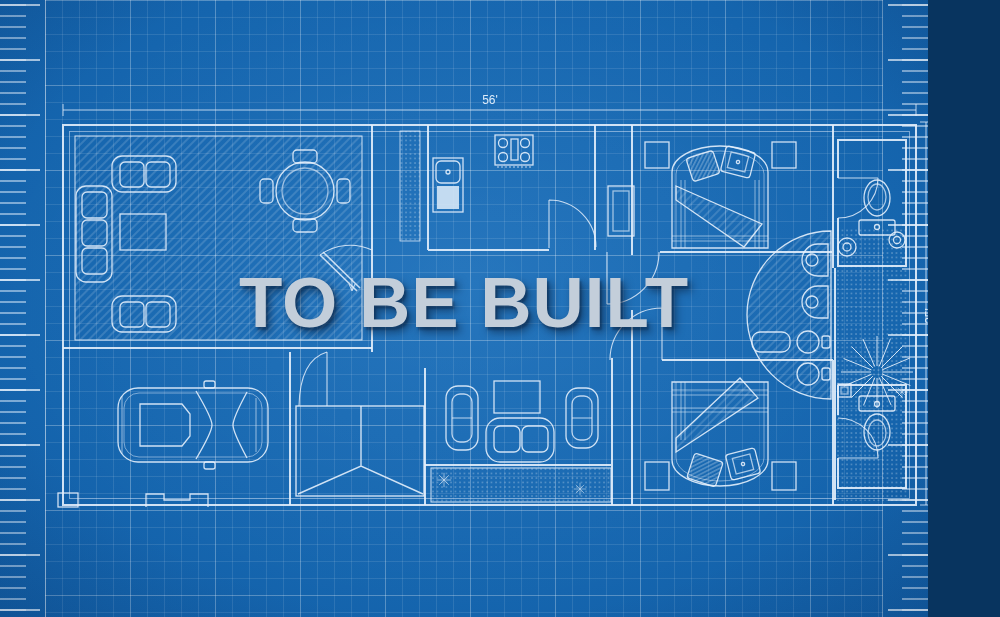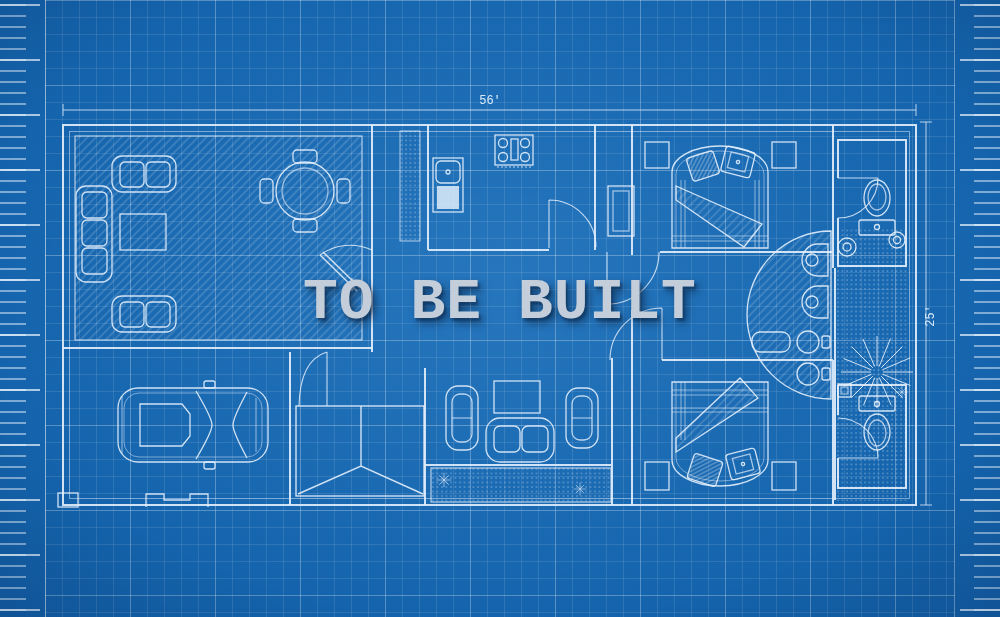--- a/index.html
+++ b/index.html
@@ -1,17 +1,17 @@
 <!DOCTYPE html>
 <html><head>
 <meta charset="utf-8">
 <style>
   html,body{margin:0;padding:0;background:#08345f;}
-  .canvas{position:relative;width:1000px;height:617px;overflow:hidden;
-    font-family:Liberation Mono, monospace;
+  .canvas{position:relative;width:928px;height:617px;overflow:hidden;
+    font-family:Liberation Sans, sans-serif;
     background:radial-gradient(120% 130% at 50% 45%, #1b6fba 0%, #1565ae 40%, #10579d 72%, #0a4a8d 100%);}
   .grid{position:absolute;left:45px;right:45px;top:0;bottom:0;
     background-image:
       linear-gradient(rgba(255,255,255,0.20) 1px, transparent 1px),
       linear-gradient(90deg, rgba(255,255,255,0.20) 1px, transparent 1px),
       linear-gradient(rgba(255,255,255,0.10) 1px, transparent 1px),
       linear-gradient(90deg, rgba(255,255,255,0.10) 1px, transparent 1px);
     background-size:85px 85px,85px 85px,17px 17px,17px 17px;}
   .ruler{position:absolute;top:0;bottom:0;width:45px;}
   .ruler.left{left:0;border-right:1px solid rgba(255,255,255,0.35);}
@@ -19,21 +19,21 @@
   .ticks-short{position:absolute;top:4px;bottom:0;width:26px;
     background:repeating-linear-gradient(to bottom, rgba(230,242,255,0.50) 0 2px, transparent 2px 11px);}
   .ticks-long{position:absolute;top:4px;bottom:0;width:40px;
     background:repeating-linear-gradient(to bottom, rgba(235,245,255,0.70) 0 2px, transparent 2px 55px);}
   .ruler.left .ticks-short,.ruler.left .ticks-long{left:0;}
   .ruler.right .ticks-short,.ruler.right .ticks-long{right:0;}
   .vignette{position:absolute;inset:0;pointer-events:none;
     background:radial-gradient(115% 120% at 50% 46%, rgba(255,255,255,0.05) 0%, rgba(0,0,0,0) 45%, rgba(3,24,58,0.42) 100%);}
   svg.plan{position:absolute;left:0;top:0;z-index:2;}
   .watermark{position:absolute;left:0;right:0;top:260px;z-index:5;text-align:center;
-    font-size:58px;font-weight:bold;letter-spacing:1px;line-height:86px;color:#c3ceda;
+    font-size:71px;font-weight:bold;letter-spacing:1px;line-height:86px;color:#c3ceda;
     text-shadow:4px 5px 8px rgba(7,24,48,0.55), 2px 3px 2px rgba(10,30,60,0.35);}
   .dimtext{font-size:12px;fill:#dcebfa;}
 </style>
 </head>
 <body>
 
 <div class="canvas">
   <div class="grid"></div>
 
   <div class="ruler left">

